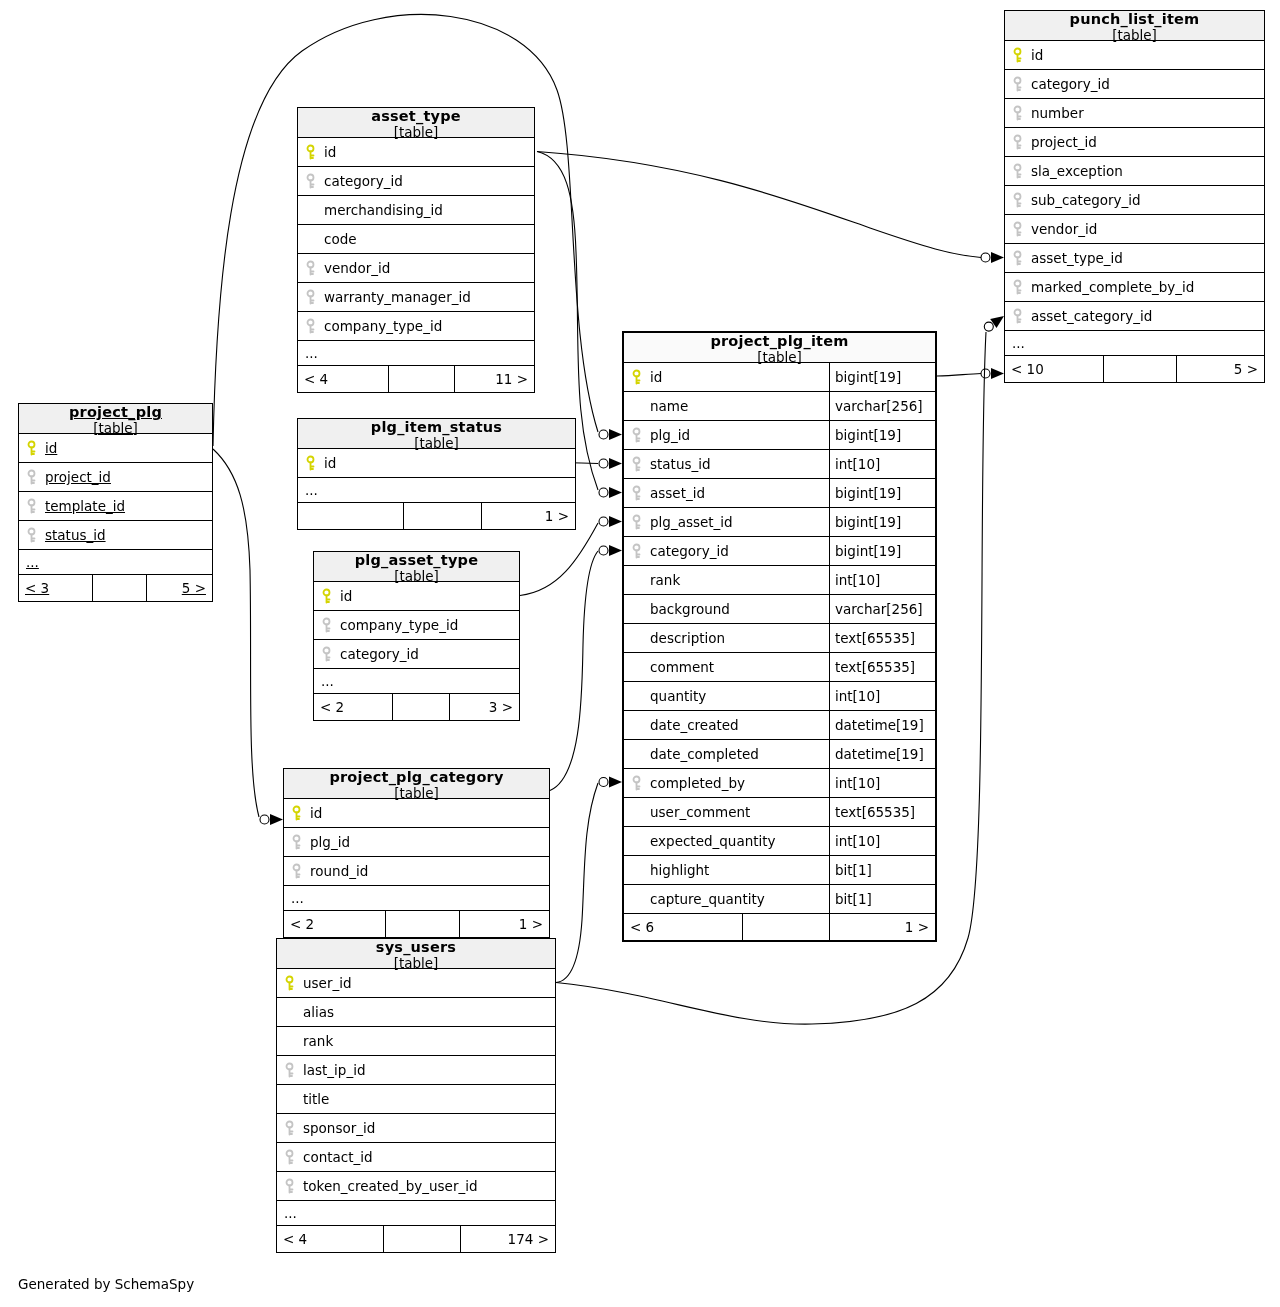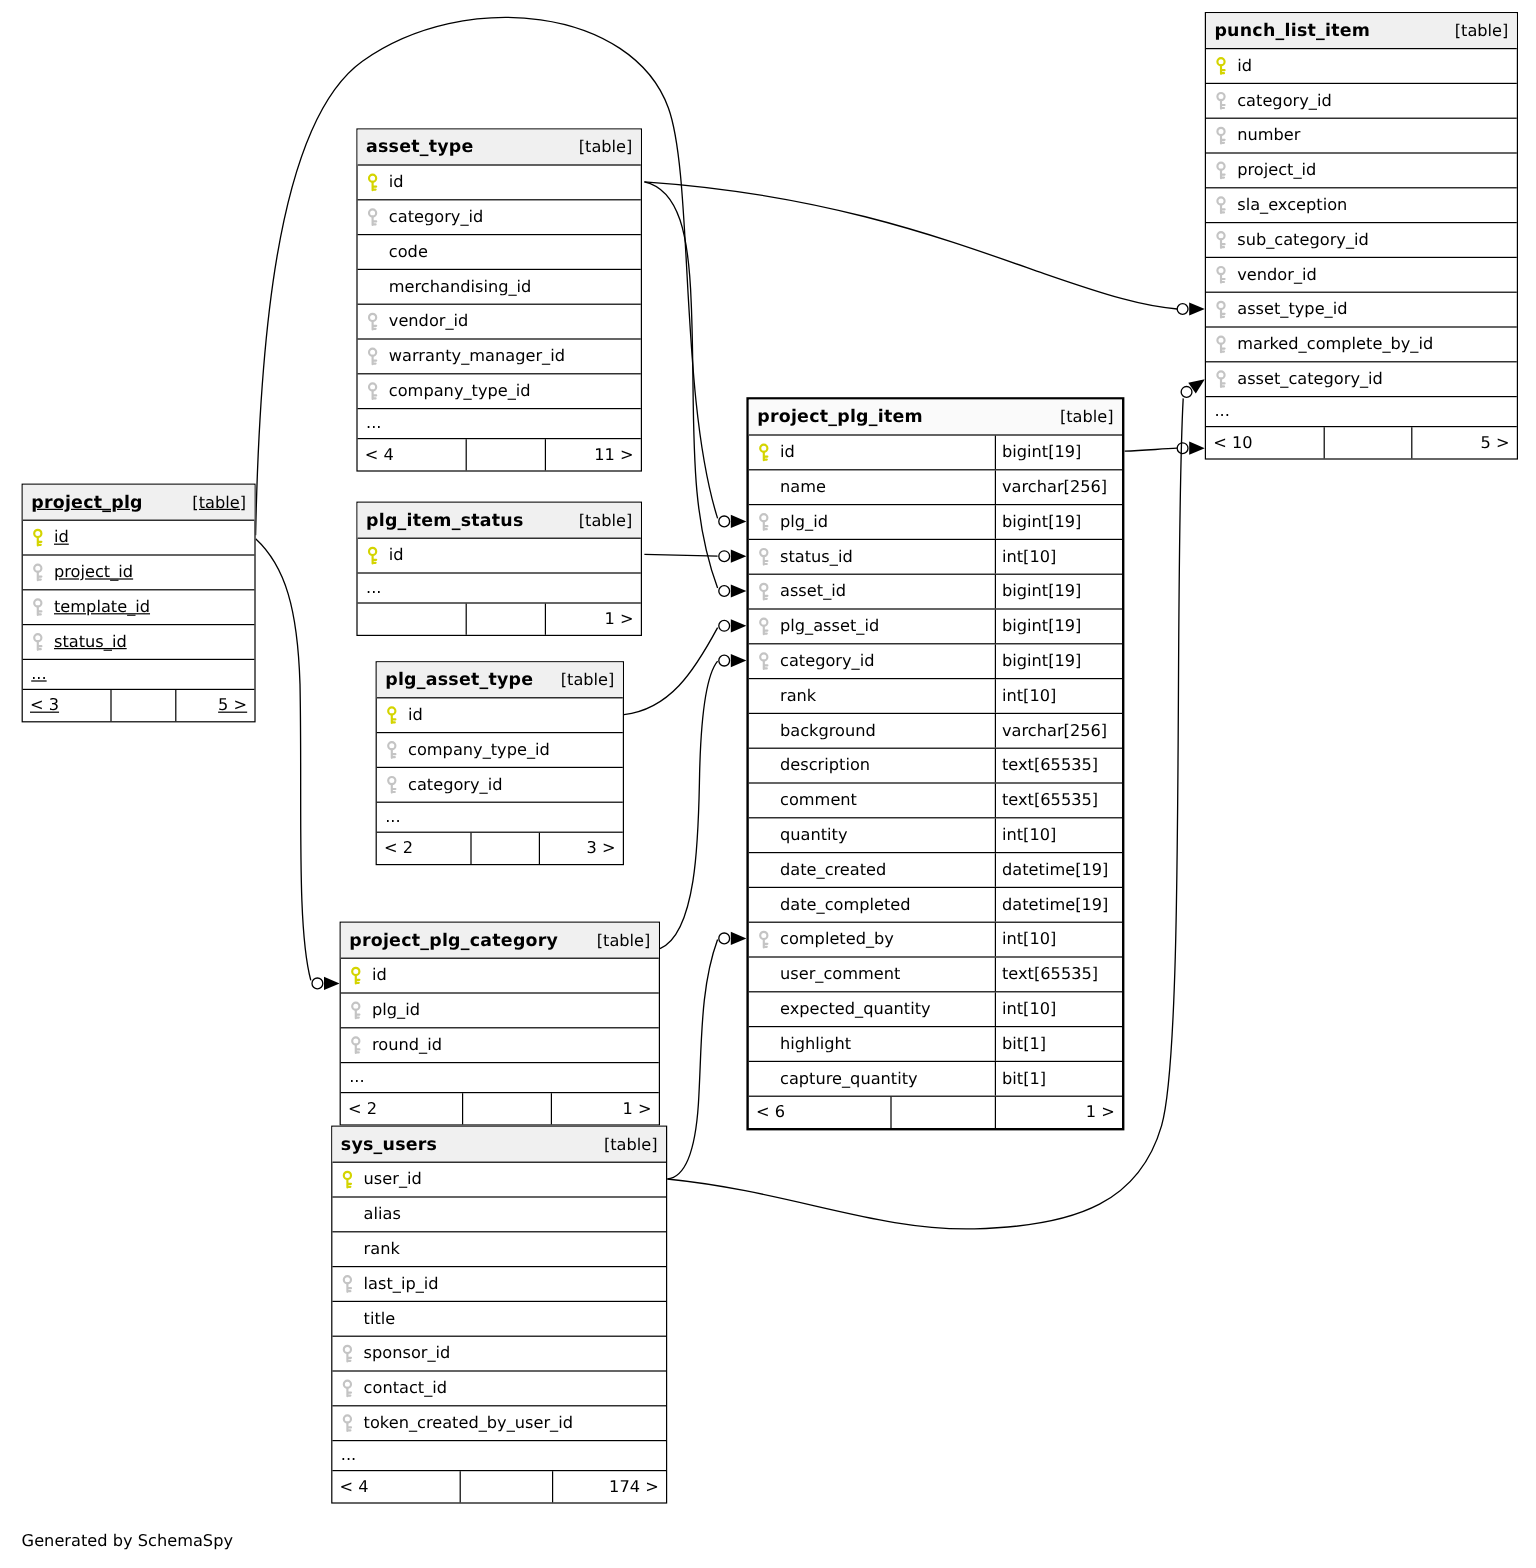--- a/index.html
+++ b/index.html
@@ -2,21 +2,21 @@
 <html><head>
 <meta charset="utf-8">
 <style>
   html,body{margin:0;padding:0;background:#fff;}
   #canvas{position:relative;width:1280px;height:1307px;background:#ffffff;
           font-family:"DejaVu Sans",sans-serif;color:#000;overflow:hidden;}
   #edges{position:absolute;left:0;top:0;pointer-events:none;}
   .tbl{position:absolute;background:#fff;border:1px solid #000;box-sizing:border-box;}
   .tbl.emph{border:2.5px solid #000;}
   .hdr{height:30px;display:flex;align-items:center;justify-content:space-between;
-       background:#f0f0f0;border-bottom:1px solid #000;padding:0 7px;box-sizing:border-box;}
+       background:#f0f0f0;border-bottom:1px solid #000;padding:0 7px;box-sizing:border-box;flex-direction:column;}
   .tbl.emph .hdr{background:#fafafa;}
   .tname{font-weight:bold;font-size:14.5px;letter-spacing:.2px;cursor:pointer;}
   .ttag{font-size:13.5px;}
   .row{height:29px;display:flex;align-items:stretch;border-bottom:1px solid #000;box-sizing:border-box;}
   .namecell{flex:1;display:flex;align-items:center;padding-left:7px;min-width:0;}
   .keyic{width:11px;height:16px;margin-right:8px;flex:none;}
   .keyic.none{visibility:hidden;}
   .clabel{font-size:13.5px;white-space:nowrap;}
   .typecell{width:106px;flex:none;border-left:1px solid #000;display:flex;align-items:center;
             padding-left:5px;font-size:13.5px;box-sizing:border-box;}
@@ -133,31 +133,31 @@
             <svg viewBox="0 0 11 16" class="keyic">
               <circle cx="5.5" cy="4.5" r="3" fill="none" stroke="#c4c4c4" stroke-width="1.8"></circle>
               <path d="M5.5 7.5 V14.5 M5.5 11.5 H8.5 M5.5 14 H8" stroke="#c4c4c4" stroke-width="1.8" fill="none" stroke-linecap="round"></path>
             </svg>
             <span class="clabel">category_id</span>
           </div>
         </div>
         <div class="row">
           <div class="namecell">
             <svg viewBox="0 0 11 16" class="keyic none"></svg>
+            <span class="clabel">merchandising_id</span>
+          </div>
+        </div>
+        <div class="row">
+          <div class="namecell">
+            <svg viewBox="0 0 11 16" class="keyic none"></svg>
             <span class="clabel">code</span>
           </div>
         </div>
         <div class="row">
           <div class="namecell">
-            <svg viewBox="0 0 11 16" class="keyic none"></svg>
-            <span class="clabel">merchandising_id</span>
-          </div>
-        </div>
-        <div class="row">
-          <div class="namecell">
             <svg viewBox="0 0 11 16" class="keyic">
               <circle cx="5.5" cy="4.5" r="3" fill="none" stroke="#c4c4c4" stroke-width="1.8"></circle>
               <path d="M5.5 7.5 V14.5 M5.5 11.5 H8.5 M5.5 14 H8" stroke="#c4c4c4" stroke-width="1.8" fill="none" stroke-linecap="round"></path>
             </svg>
             <span class="clabel">vendor_id</span>
           </div>
         </div>
         <div class="row">
           <div class="namecell">
             <svg viewBox="0 0 11 16" class="keyic">
@@ -176,21 +176,21 @@
             <span class="clabel">company_type_id</span>
           </div>
         </div>
         <div class="ellip">...</div>
         <div class="ftr">
           <div class="fcell fl">&lt; 4</div>
           <div class="fcell fm"></div>
           <div class="fcell fr">11 &gt;</div>
         </div>
       </div>
-      <div class="tbl" style="left: 297px; top: 418px; width: 238px;">
+      <div class="tbl" style="left: 297px; top: 418px; width: 279px;">
         <div class="hdr">
           <span class="tname">plg_item_status</span>
           <span class="ttag">[table]</span>
         </div>
         <div class="row">
           <div class="namecell">
             <svg viewBox="0 0 11 16" class="keyic">
               <circle cx="5.5" cy="4.5" r="3" fill="none" stroke="#d4d400" stroke-width="1.8"></circle>
               <path d="M5.5 7.5 V14.5 M5.5 11.5 H8.5 M5.5 14 H8" stroke="#d4d400" stroke-width="1.8" fill="none" stroke-linecap="round"></path>
             </svg>

